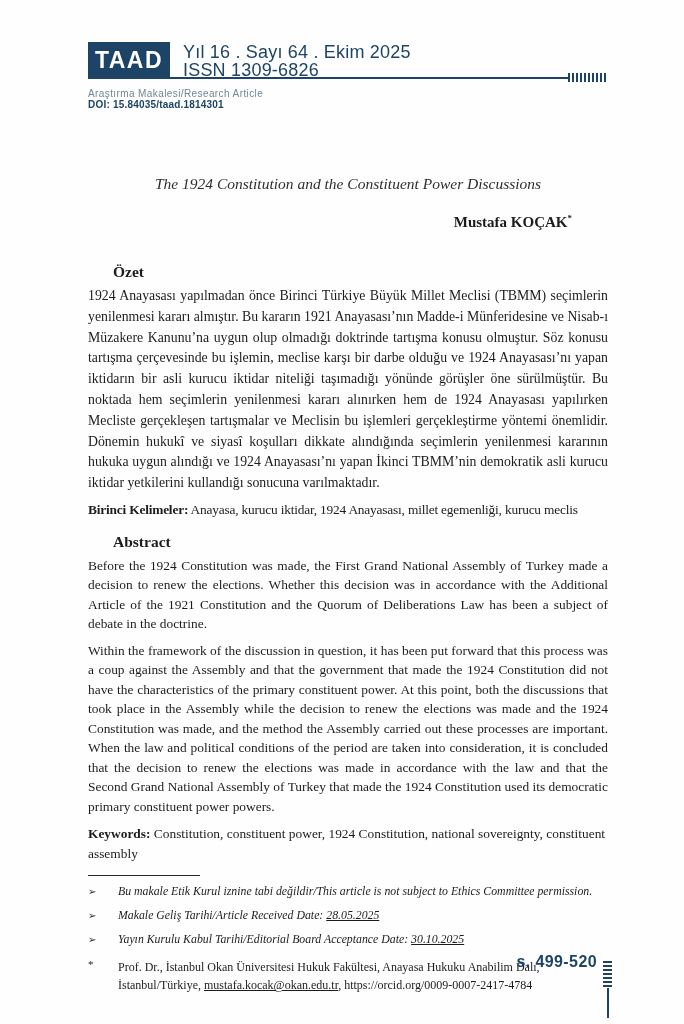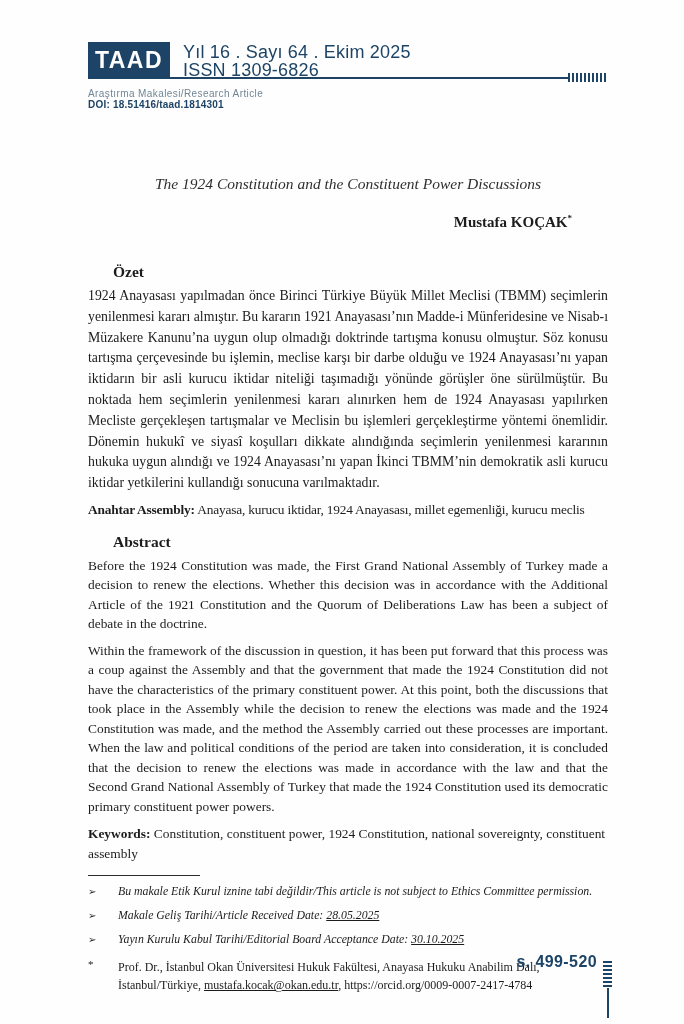--- a/index.html
+++ b/index.html
@@ -78,31 +78,31 @@
     <span class="logo-text">TAAD</span>
   </div>
   <div class="issue-block">
     <div>Yıl 16 . Sayı 64 . Ekim 2025</div>
     <div>ISSN 1309-6826</div>
   </div>
   <div class="header-rule"></div>
   <div class="h-ticks"></div>
   <div class="type-doi-row">
     <span class="article-type">Araştırma Makalesi/Research Article</span>
-    <span class="doi">DOI: 18.51416/taad.1814301</span>
+    <span class="doi">DOI: 15.84035/taad.1814301</span>
   </div>
 
   <div class="content">
 
     <div class="subtitle">The 1924 Constitution and the Constituent Power Discussions</div>
     <div class="author"><span>Mustafa KOÇAK</span><sup>*</sup></div>
 
     <div class="sec-head">Özet</div>
     <div class="para-tr">1924 Anayasası yapılmadan önce Birinci Türkiye Büyük Millet Meclisi (TBMM) seçimlerin yenilenmesi kararı almıştır. Bu kararın 1921 Anayasası’nın Madde-i Münferidesine ve Nisab-ı Müzakere Kanunu’na uygun olup olmadığı doktrinde tartışma konusu olmuştur. Söz konusu tartışma çerçevesinde bu işlemin, meclise karşı bir darbe olduğu ve 1924 Anayasası’nı yapan iktidarın bir asli kurucu iktidar niteliği taşımadığı yönünde görüşler öne sürülmüştür. Bu noktada hem seçimlerin yenilenmesi kararı alınırken hem de 1924 Anayasası yapılırken Mecliste gerçekleşen tartışmalar ve Meclisin bu işlemleri gerçekleştirme yöntemi önemlidir. Dönemin hukukî ve siyasî koşulları dikkate alındığında seçimlerin yenilenmesi kararının hukuka uygun alındığı ve 1924 Anayasası’nı yapan İkinci TBMM’nin demokratik asli kurucu iktidar yetkilerini kullandığı sonucuna varılmaktadır.</div>
-    <div class="kw-tr"><span class="kw-label">Anahtar Assembly:</span><span> Anayasa, kurucu iktidar, 1924 Anayasası, millet egemenliği, kurucu meclis</span></div>
+    <div class="kw-tr"><span class="kw-label">Birinci Kelimeler:</span><span> Anayasa, kurucu iktidar, 1924 Anayasası, millet egemenliği, kurucu meclis</span></div>
 
     <div class="sec-head en">Abstract</div>
     <div class="para-en">Before the 1924 Constitution was made, the First Grand National Assembly of Turkey made a decision to renew the elections. Whether this decision was in accordance with the Additional Article of the 1921 Constitution and the Quorum of Deliberations Law has been a subject of debate in the doctrine.</div>
     <div class="para-en">Within the framework of the discussion in question, it has been put forward that this process was a coup against the Assembly and that the government that made the 1924 Constitution did not have the characteristics of the primary constituent power. At this point, both the discussions that took place in the Assembly while the decision to renew the elections was made and the 1924 Constitution was made, and the method the Assembly carried out these processes are important. When the law and political conditions of the period are taken into consideration, it is concluded that the decision to renew the elections was made in accordance with the law and that the Second Grand National Assembly of Turkey that made the 1924 Constitution used its democratic primary constituent power powers.</div>
     <div class="kw-en"><span class="kw-label">Keywords:</span><span> Constitution, constituent power, 1924 Constitution, national sovereignty, constituent assembly</span></div>
 
     <hr class="fn-sep">
 
     <div class="fn-item">
       <span class="fn-bullet">➢</span>

